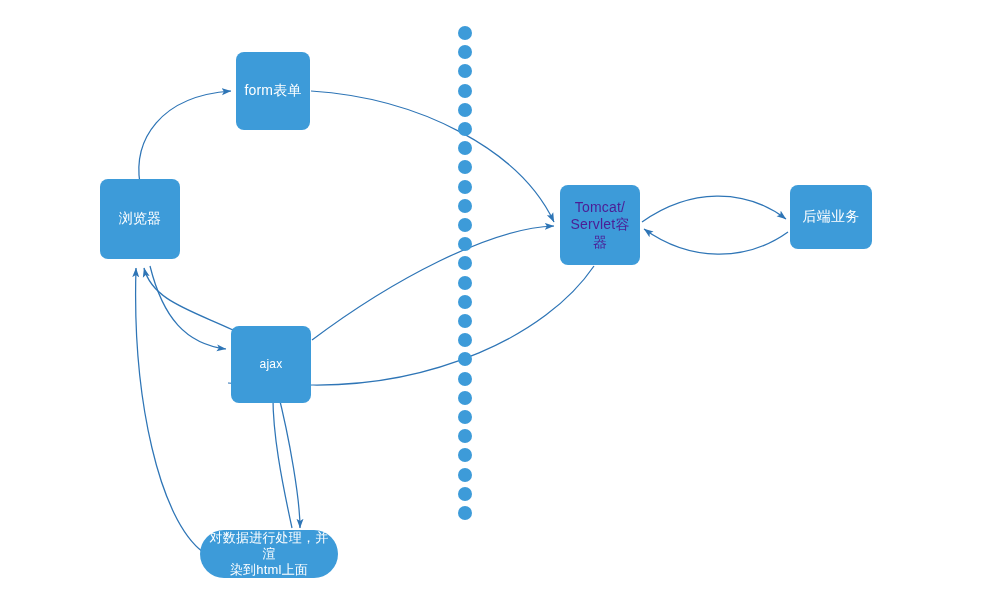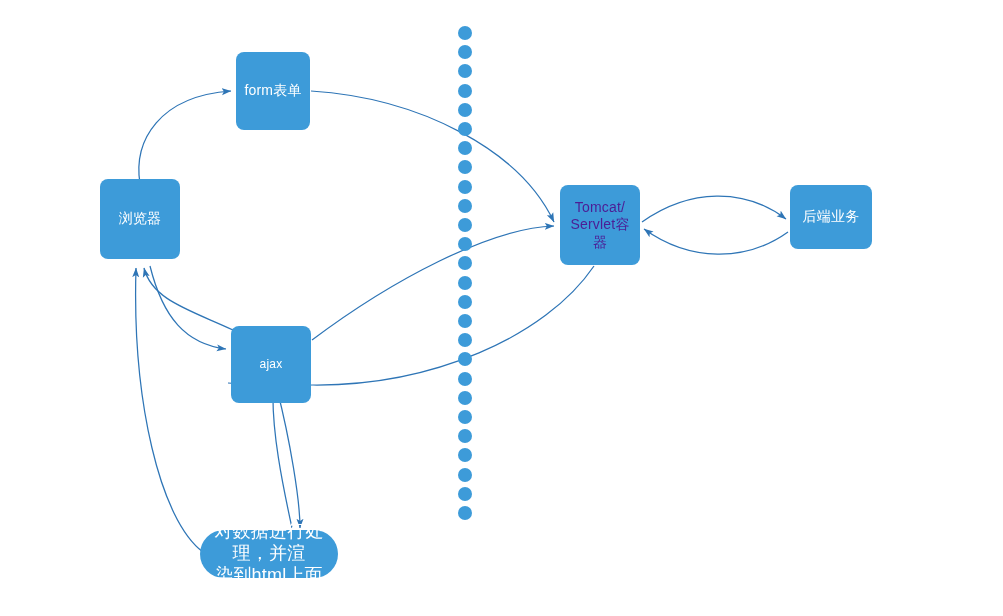--- a/index.html
+++ b/index.html
@@ -41,21 +41,21 @@
     white-space: pre-line;
   }
   .node.box { border-radius: 8px; }
   .node.pill { border-radius: 999px; }
 
   #node-browser   { left: 100px; top: 185px; width: 80px;  height: 80px; font-size: 14px; }
   #node-form      { left: 236px; top: 52px;  width: 74px;  height: 78px; font-size: 14px; }
   #node-ajax      { left: 231px; top: 311px; width: 80px;  height: 77px; font-size: 12px; margin-top: 15px; }
   #node-tomcat    { left: 560px; top: 185px; width: 80px;  height: 80px; font-size: 14px; }
   #node-backend   { left: 790px; top: 185px; width: 82px;  height: 80px; font-size: 14px; }
-  #node-render    { left: 200px; top: 530px; width: 138px; height: 48px; font-size: 18px; padding: 0 9px; }
+  #node-render    { left: 200px; top: 530px; width: 138px; height: 48px; font-size: 13px; padding: 0 9px; }
 
   #dotline {
     position: absolute;
     z-index: 2;
     pointer-events: none;
   }
   .dot {
     position: absolute;
     width: 14px;
     height: 14px;

